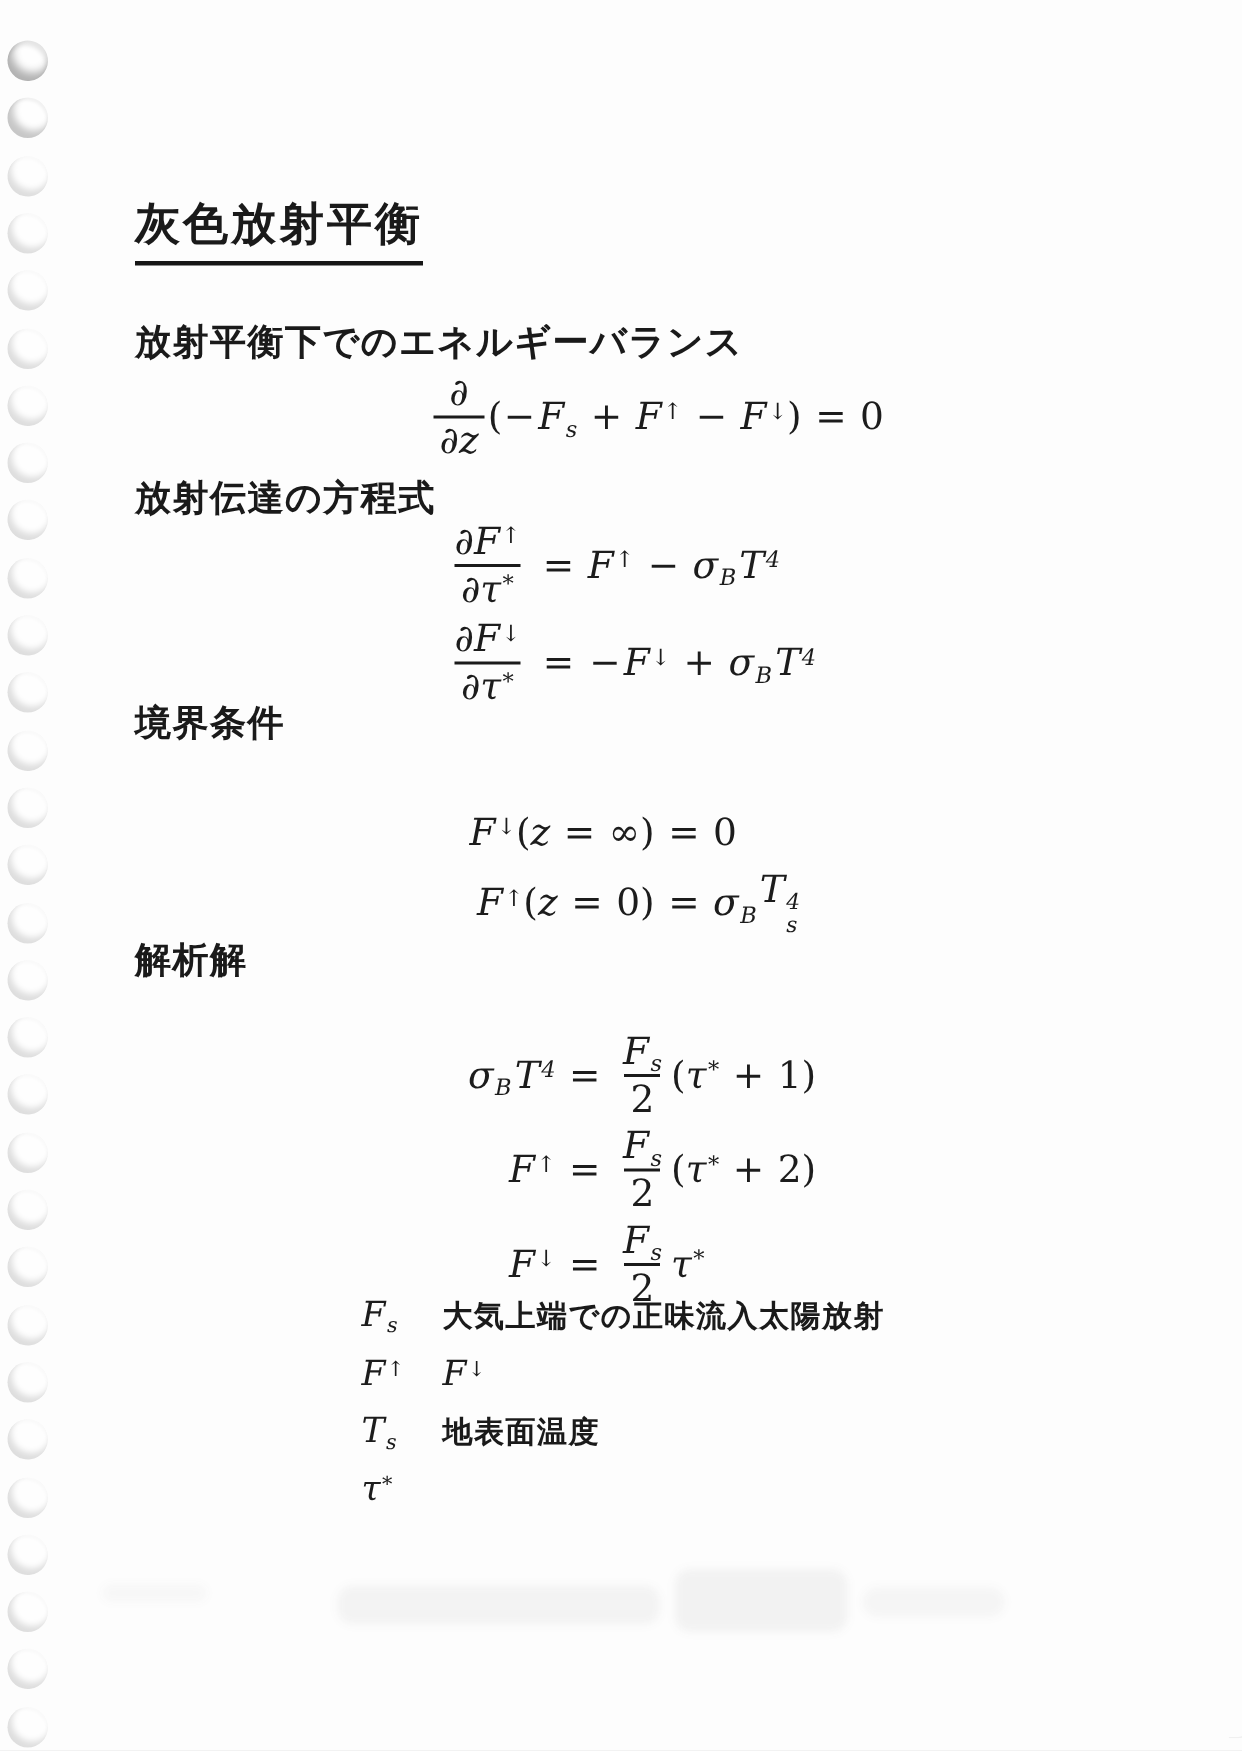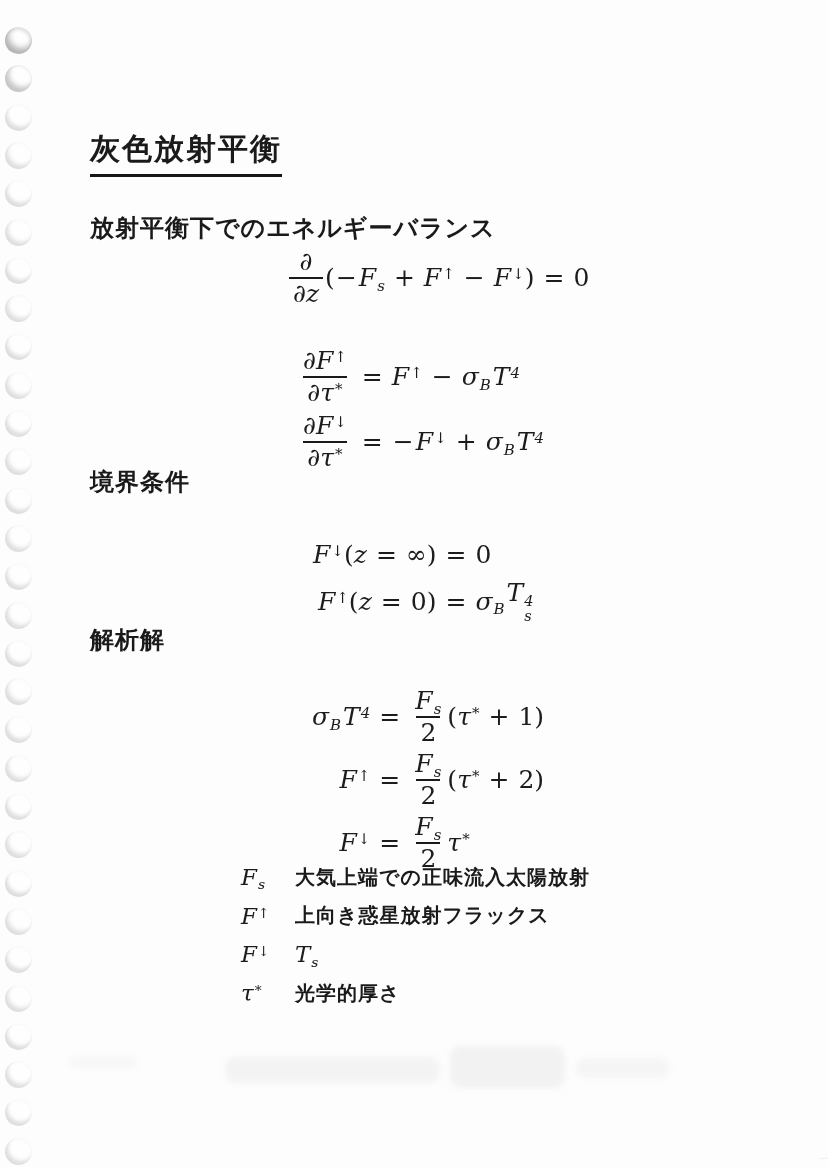--- a/index.html
+++ b/index.html
@@ -139,20 +139,21 @@
         <span class="mo">−</span>
         <span class="mi">F<span class="sup">↓</span></span>
         <span class="mn">)</span>
       </span>
     <span class="eq-rhs">
         <span class="mo">=</span>
         <span class="mn">0</span>
       </span>
   </div>
 
+  <div class="h" id="h-rt">放射伝達の方程式</div>
 
   <div class="eq-grid" id="eq-rt">
     <span class="eq-lhs">
         <span class="frac">
           <span class="num">
             <span class="mi">∂F<span class="sup">↑</span></span>
           </span>
           <span class="den">
             <span class="mi">∂τ<span class="sup">*</span></span>
           </span>
@@ -278,31 +279,30 @@
   </div>
 
   <div class="defs">
     <span class="def-sym">
         <span class="mi">F<span class="sub">s</span></span>
       </span>
     <span class="def-text">大気上端での正味流入太陽放射</span>
     <span class="def-sym">
         <span class="mi">F<span class="sup">↑</span></span>
       </span>
-    <span class="def-text">上向き惑星放射フラックス</span>
     <span class="def-sym">
         <span class="mi">F<span class="sup">↓</span></span>
       </span>
     <span class="def-sym">
         <span class="mi">T<span class="sub">s</span></span>
       </span>
+    <span class="def-text">地表面温度</span>
     <span class="def-sym">
         <span class="mi">τ<span class="sup">*</span></span>
       </span>
-    <span class="def-text">光学的厚さ</span>
   </div>
 
   <div class="ghost" id="ghost1"></div>
   <div class="ghost" id="ghost2"></div>
   <div class="ghost" id="ghost3"></div>
   <div class="ghost" id="ghost4"></div>
   <div class="corner"></div>
 
 </div>
 

